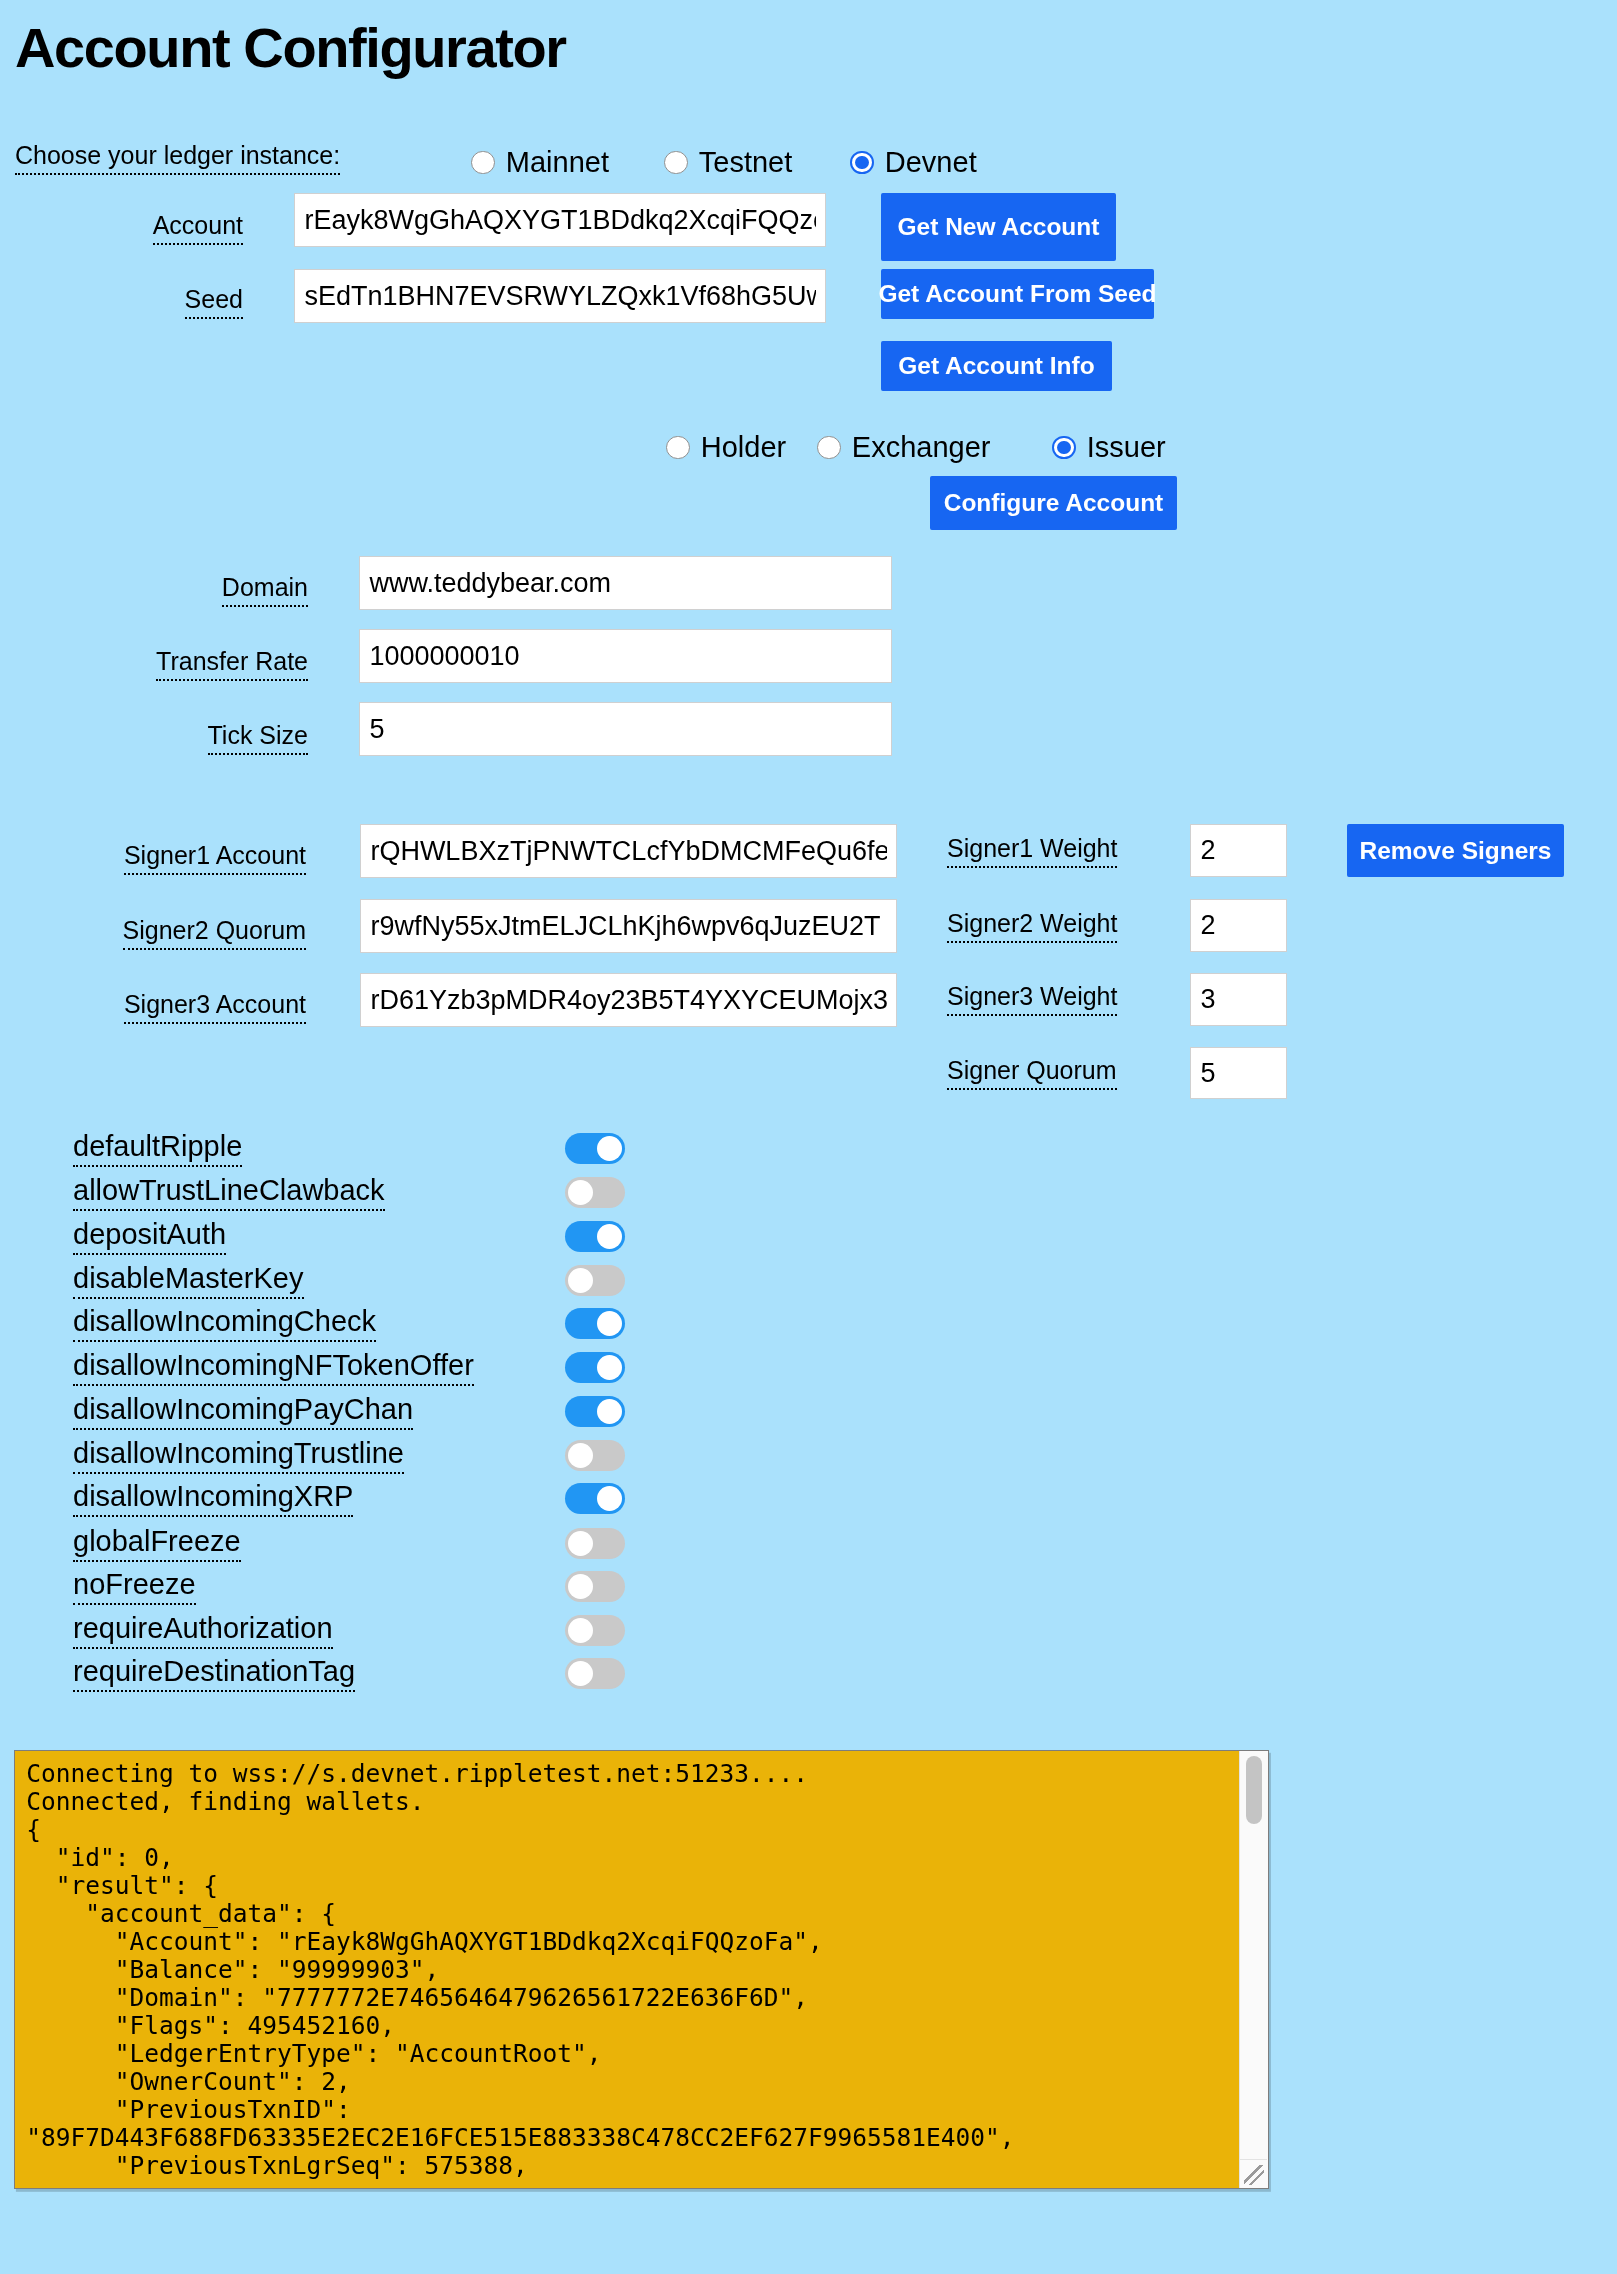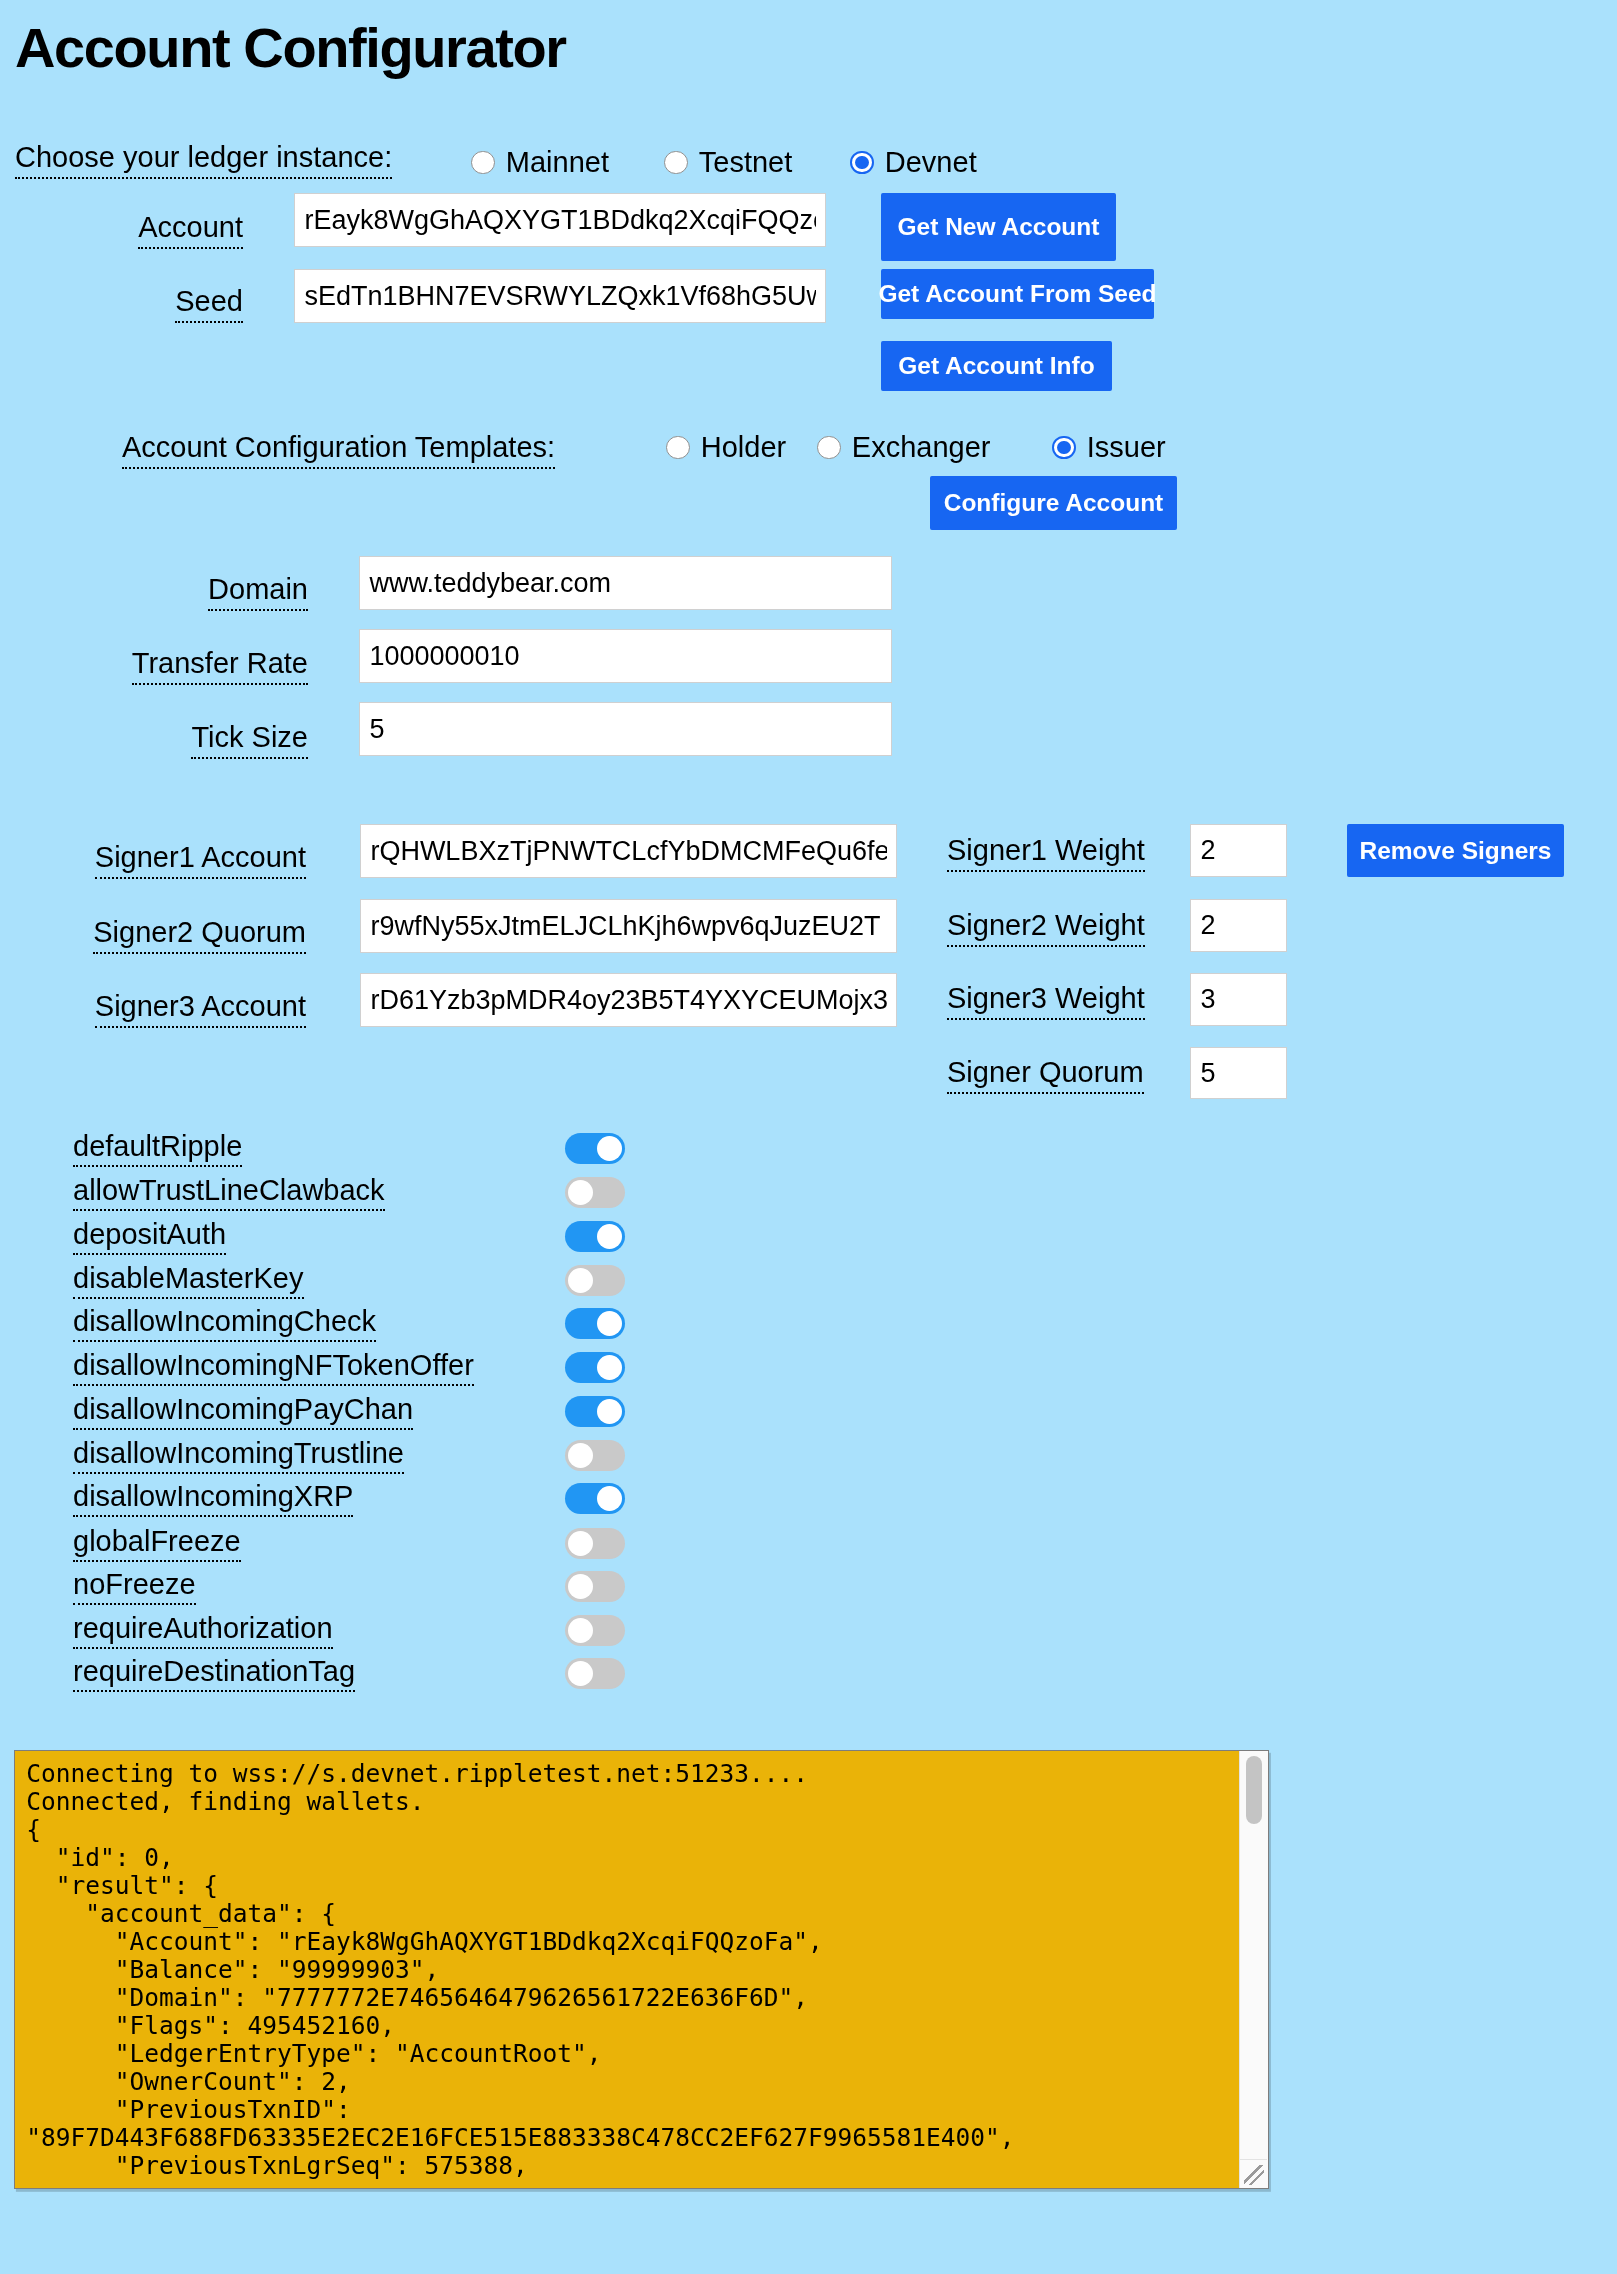--- a/index.html
+++ b/index.html
@@ -2,21 +2,21 @@
 <html style="--bg: #AAE1FC; --btn: #1766F2; --radio: #1766F2; --ton: #2196F3; --toff: #C9C9C9;font-size:15px"><head>
 <meta charset="utf-8">
 <style>
   :root{
     --bg:#AAE1FC; --btn:#1766F2; --radio:#1766F2; --ton:#2196F3; --toff:#C9C9C9;
   }
   html,body{margin:0;padding:0;background:var(--bg);}
   .page{position:relative;width:1618px;height:2274px;background:var(--bg);
         font-family:"Liberation Sans","DejaVu Sans",sans-serif;color:#000;overflow:hidden;}
   .title{position:absolute;left:15px;top:15px;margin:0;font-size:56px;font-weight:bold;letter-spacing:-1.4px;}
-  .lbl{position:absolute;font-size:29px;white-space:nowrap;}
+  .lbl{position:absolute;font-size:25px;white-space:nowrap;}
   .u{border-bottom:2.4px dotted #000;padding-bottom:2.8px;}
   .txt{position:absolute;border:0.9px solid #d0d0d0;background:#fff;
        font-family:"Liberation Sans","DejaVu Sans",sans-serif;font-size:27px;
        padding:0 9.4px;box-sizing:border-box;color:#000;outline:none;}
   .btn{position:absolute;background:var(--btn);color:#fff;border:none;border-radius:1.9px;
        font-family:"Liberation Sans","DejaVu Sans",sans-serif;font-size:24.5px;font-weight:600;
        display:flex;align-items:center;justify-content:center;padding:0;cursor:pointer;white-space:nowrap;}
   .radio-item{position:absolute;display:flex;align-items:center;gap:11.3px;font-size:29px;cursor:pointer;}
   .radio{width:23.5px;height:23.5px;border-radius:50%;background:#fff;border:1.4px solid #8f8f8f;
          box-sizing:border-box;position:relative;flex:none;}
@@ -65,21 +65,20 @@
   <span class="lbl u" style="right:1375px;top:211px">Account</span>
   <input class="txt" style="left: 294px; top: 193px; width: 532px; height: 54px;" value="rEayk8WgGhAQXYGT1BDdkq2XcqiFQQzoFa">
   <button class="btn" style="left:881px;top:193px;width:235px;height:68px">Get New Account</button>
 
   <span class="lbl u" style="right:1375px;top:285px">Seed</span>
   <input class="txt" style="left: 294px; top: 269px; width: 532px; height: 54px;" value="sEdTn1BHN7EVSRWYLZQxk1Vf68hG5Uw">
   <button class="btn" style="left:881px;top:269px;width:273px;height:50px">Get Account From Seed</button>
 
   <button class="btn" style="left:881px;top:341px;width:231px;height:50px">Get Account Info</button>
 
-  <span class="lbl u" style="left:122px;top:431px">Account Configuration Templates:</span>
   <label class="radio-item" style="left:666px;top:431px">
     <span class="radio"></span>
     <span>Holder</span>
   </label>
   <label class="radio-item" style="left:817px;top:431px">
     <span class="radio"></span>
     <span>Exchanger</span>
   </label>
   <label class="radio-item" style="left:1052px;top:431px">
     <span class="radio on"></span>

